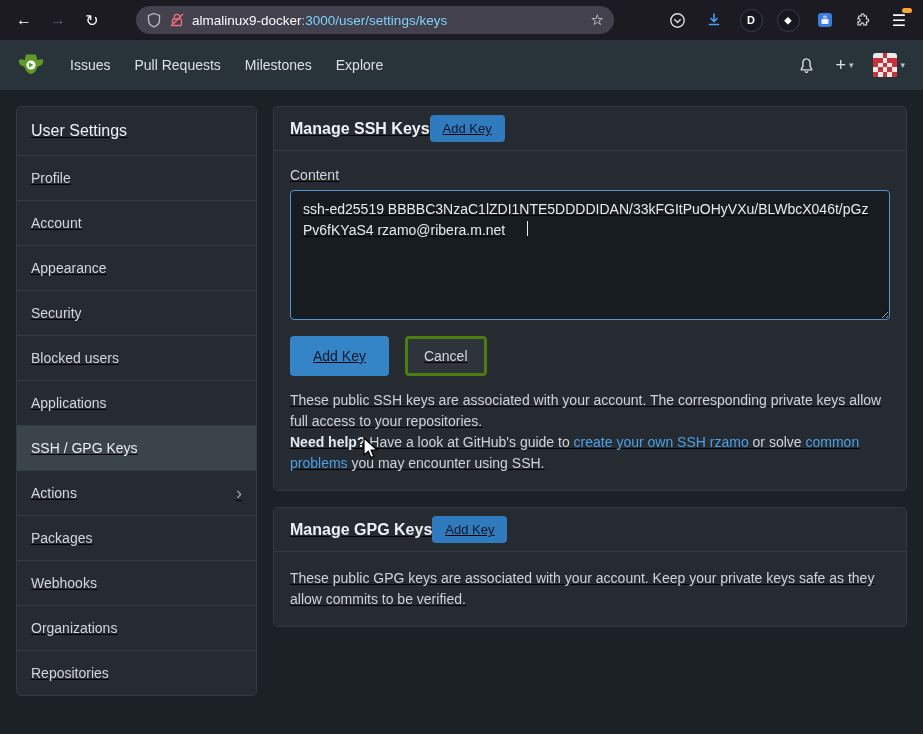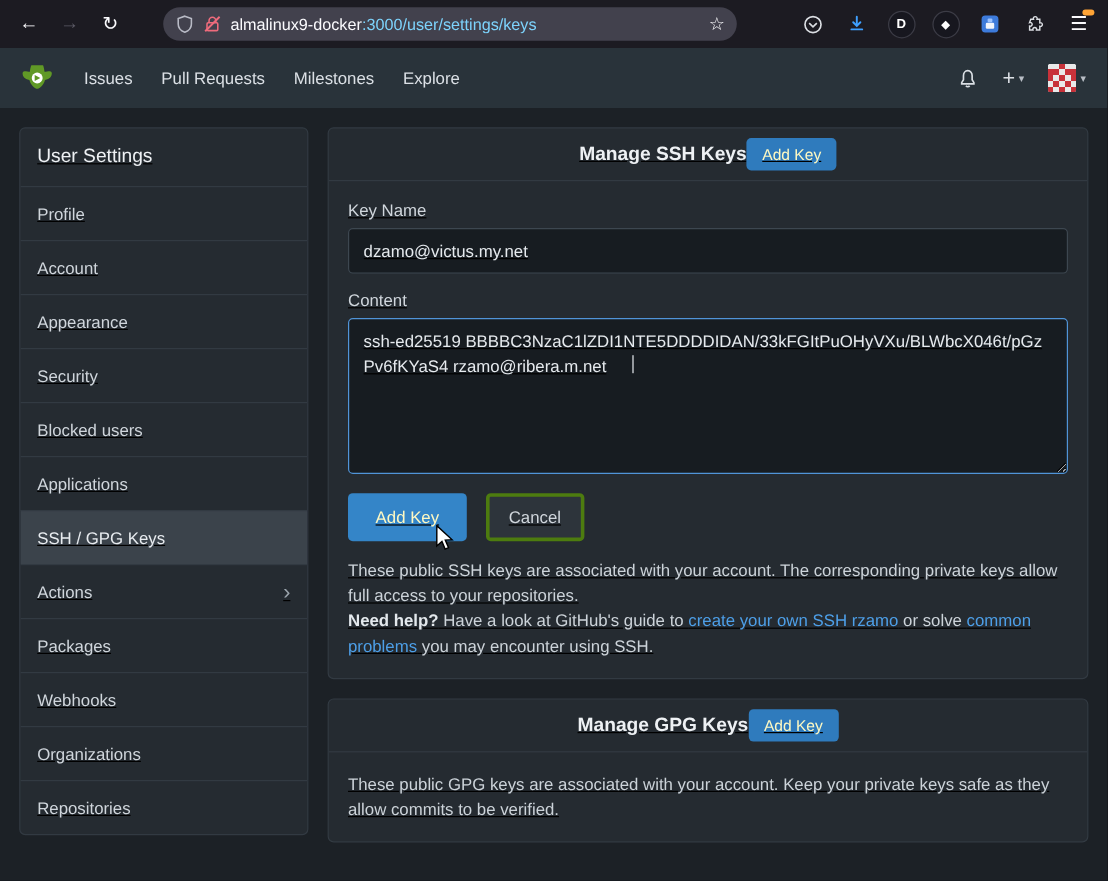--- a/index.html
+++ b/index.html
@@ -36,25 +36,25 @@
   .card{background:#252b31;border:1px solid #323a42;border-radius:5px;box-sizing:border-box;text-decoration:underline;}
   
   .sidebar{width:241px;flex:0 0 auto;overflow:hidden;}
   .sb-header{padding:15px 14px;font-size:16px;font-weight:500;color:#eef1f4;}
   .sb-item{height:45px;display:flex;align-items:center;padding:0 14px;box-sizing:border-box;
            font-size:14px;color:#d0d6dc;border-top:1px solid #323a42;cursor:pointer;}
   .sb-item.active{background:#3b434b;color:#e8ecf0;}
   .sb-chevron{margin-left:auto;font-size:18px;color:#9aa3ab;line-height:1;}
   
   .main-col{flex:1;display:flex;flex-direction:column;gap:16px;}
-  .card-header{display:flex;align-items:center;justify-content:center;
+  .card-header{display:flex;align-items:center;justify-content:flex-start;
                padding:8px 16px;border-bottom:1px solid #323a42;min-height:43px;box-sizing:border-box;}
   .card-title{font-size:16px;font-weight:600;color:#eef1f4;}
   .btn{border:none;border-radius:4px;cursor:pointer;font-family:inherit;}
-  .btn-primary{background:#2f7bbd;color:#fef9c3;font-size:13px;padding:6px 13px;}
+  .btn-primary{background:#2f7bbd;color:#0f172a;font-size:13px;padding:6px 13px;}
   .btn-primary.big{background:#3485c8;font-size:14px;padding:10px 23px;}
   .btn-default{background:#2d343b;border:3px solid #4d7c0f;color:#d0d6dc;font-size:14px;padding:9px 16px;}
   .card-body{padding:16px;}
   .field-label{font-size:14px;color:#d0d6dc;font-weight:500;margin:0 0 7px 0;}
   .text-input{display:block;width:100%;box-sizing:border-box;height:38px;background:#171c21;
               border:1px solid #3d4750;border-radius:4px;color:#e6eaee;font-size:14px;
               padding:0 12px;font-family:inherit;outline:none;}
   .field{margin-bottom:14px;}
   .ta-wrap{position:relative;}
   .textarea{display:block;width:100%;box-sizing:border-box;height:130px;background:#171c21;
@@ -224,24 +224,20 @@
     </aside>
 
     <main class="main-col">
 
       <section class="card">
         <div class="card-header">
           <span class="card-title">Manage SSH Keys</span>
           <button class="btn btn-primary">Add Key</button>
         </div>
         <div class="card-body">
-          <div class="field">
-            <p class="field-label">Key Name</p>
-            <input class="text-input" type="text" value="dzamo@victus.my.net" style="">
-          </div>
           <div class="field" style="margin-bottom:0;">
             <p class="field-label">Content</p>
             <div class="ta-wrap">
               <textarea class="textarea" spellcheck="false" style="">ssh-ed25519 BBBBC3NzaC1lZDI1NTE5DDDDIDAN/33kFGItPuOHyVXu/BLWbcX046t/pGzPv6fKYaS4 rzamo@ribera.m.net</textarea>
               <span class="text-caret"></span>
             </div>
           </div>
           <div class="btn-row">
             <button class="btn btn-primary big">Add Key</button>
             <button class="btn btn-default">Cancel</button>

